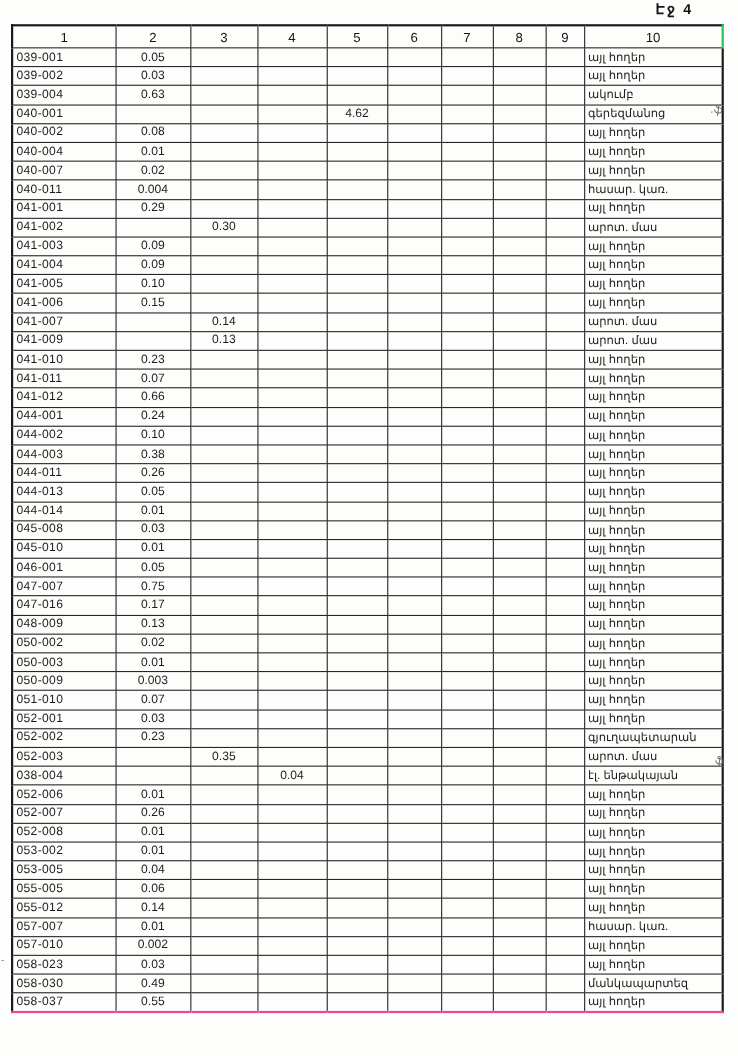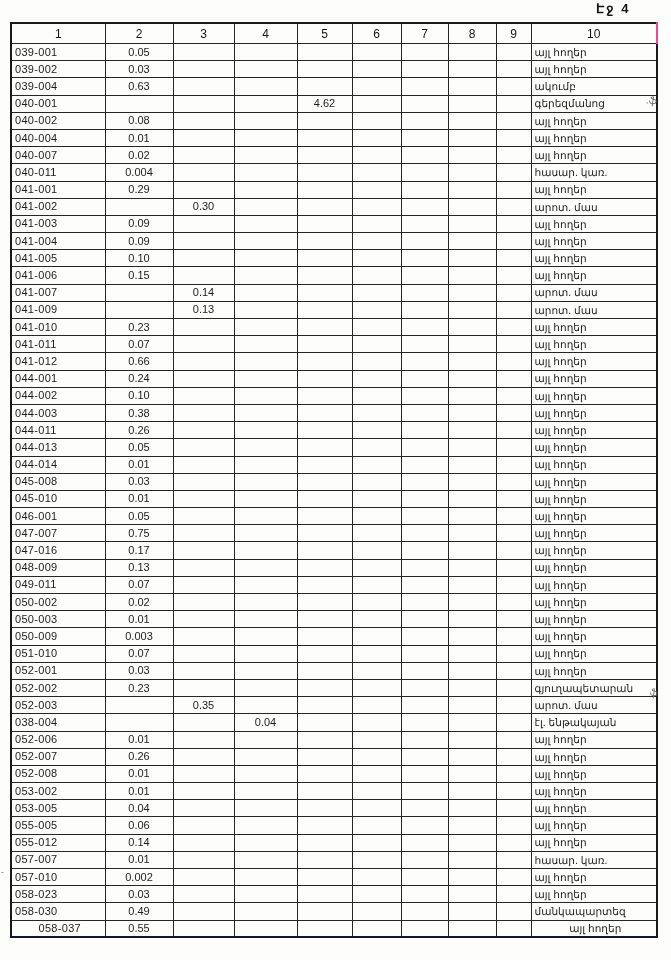--- a/index.html
+++ b/index.html
@@ -43,21 +43,21 @@
   }
   table.doc-table thead th {
     height: 19px;
     font-size: 12px;
     font-weight: normal;
     text-align: center;
     border-top: 2px solid #1a1a1a;
     color: #141414;
   }
   table.doc-table thead th:first-child { border-left: 2px solid #1a1a1a; }
-  table.doc-table thead th:last-child  { border-right: 2px solid #ec4899; }
+  table.doc-table thead th:last-child  { border-right: 2px solid #22c55e; }
   table.doc-table tbody tr { height: 17.2px; margin-top: 28px; }
   table.doc-table tbody td {
     font-size: 11px;
     color: #1c1c1c;
     line-height: 1;
   }
   table.doc-table tbody td.c1 {
     text-align: left;
     padding-left: 3px;
     letter-spacing: 0.3px;
@@ -72,21 +72,21 @@
   table.doc-table tbody td.c8,
   table.doc-table tbody td.c9 {
     text-align: center;
   }
   table.doc-table tbody td.c10 {
     text-align: left;
     padding-left: 3px;
     font-size: 10.5px;
     border-right: 2px solid #1a1a1a;
   }
-  table.doc-table tbody tr:last-child td { border-bottom: 2px solid #0f172a; text-align: center; }
+  table.doc-table tbody tr:last-child td { border-bottom: 2px solid #ec4899; }
   .margin-mark {
     position: absolute;
     color: #6a6a6a;
     font-size: 10px;
     line-height: 1;
     transform: rotate(8deg);
   }
   .mark-right-upper { left: 646px; top: 96px; }
   .mark-right-middle { left: 650px; top: 688px; }
   .mark-left-lower {
@@ -495,32 +495,20 @@
           <td class="c3"></td>
           <td class="c4"></td>
           <td class="c5"></td>
           <td class="c6"></td>
           <td class="c7"></td>
           <td class="c8"></td>
           <td class="c9"></td>
           <td class="c10">այլ հողեր</td>
         </tr>
         <tr>
-          <td class="c1">049-011</td>
-          <td class="c2">0.07</td>
-          <td class="c3"></td>
-          <td class="c4"></td>
-          <td class="c5"></td>
-          <td class="c6"></td>
-          <td class="c7"></td>
-          <td class="c8"></td>
-          <td class="c9"></td>
-          <td class="c10">այլ հողեր</td>
-        </tr>
-        <tr>
           <td class="c1">050-002</td>
           <td class="c2">0.02</td>
           <td class="c3"></td>
           <td class="c4"></td>
           <td class="c5"></td>
           <td class="c6"></td>
           <td class="c7"></td>
           <td class="c8"></td>
           <td class="c9"></td>
           <td class="c10">այլ հողեր</td>

